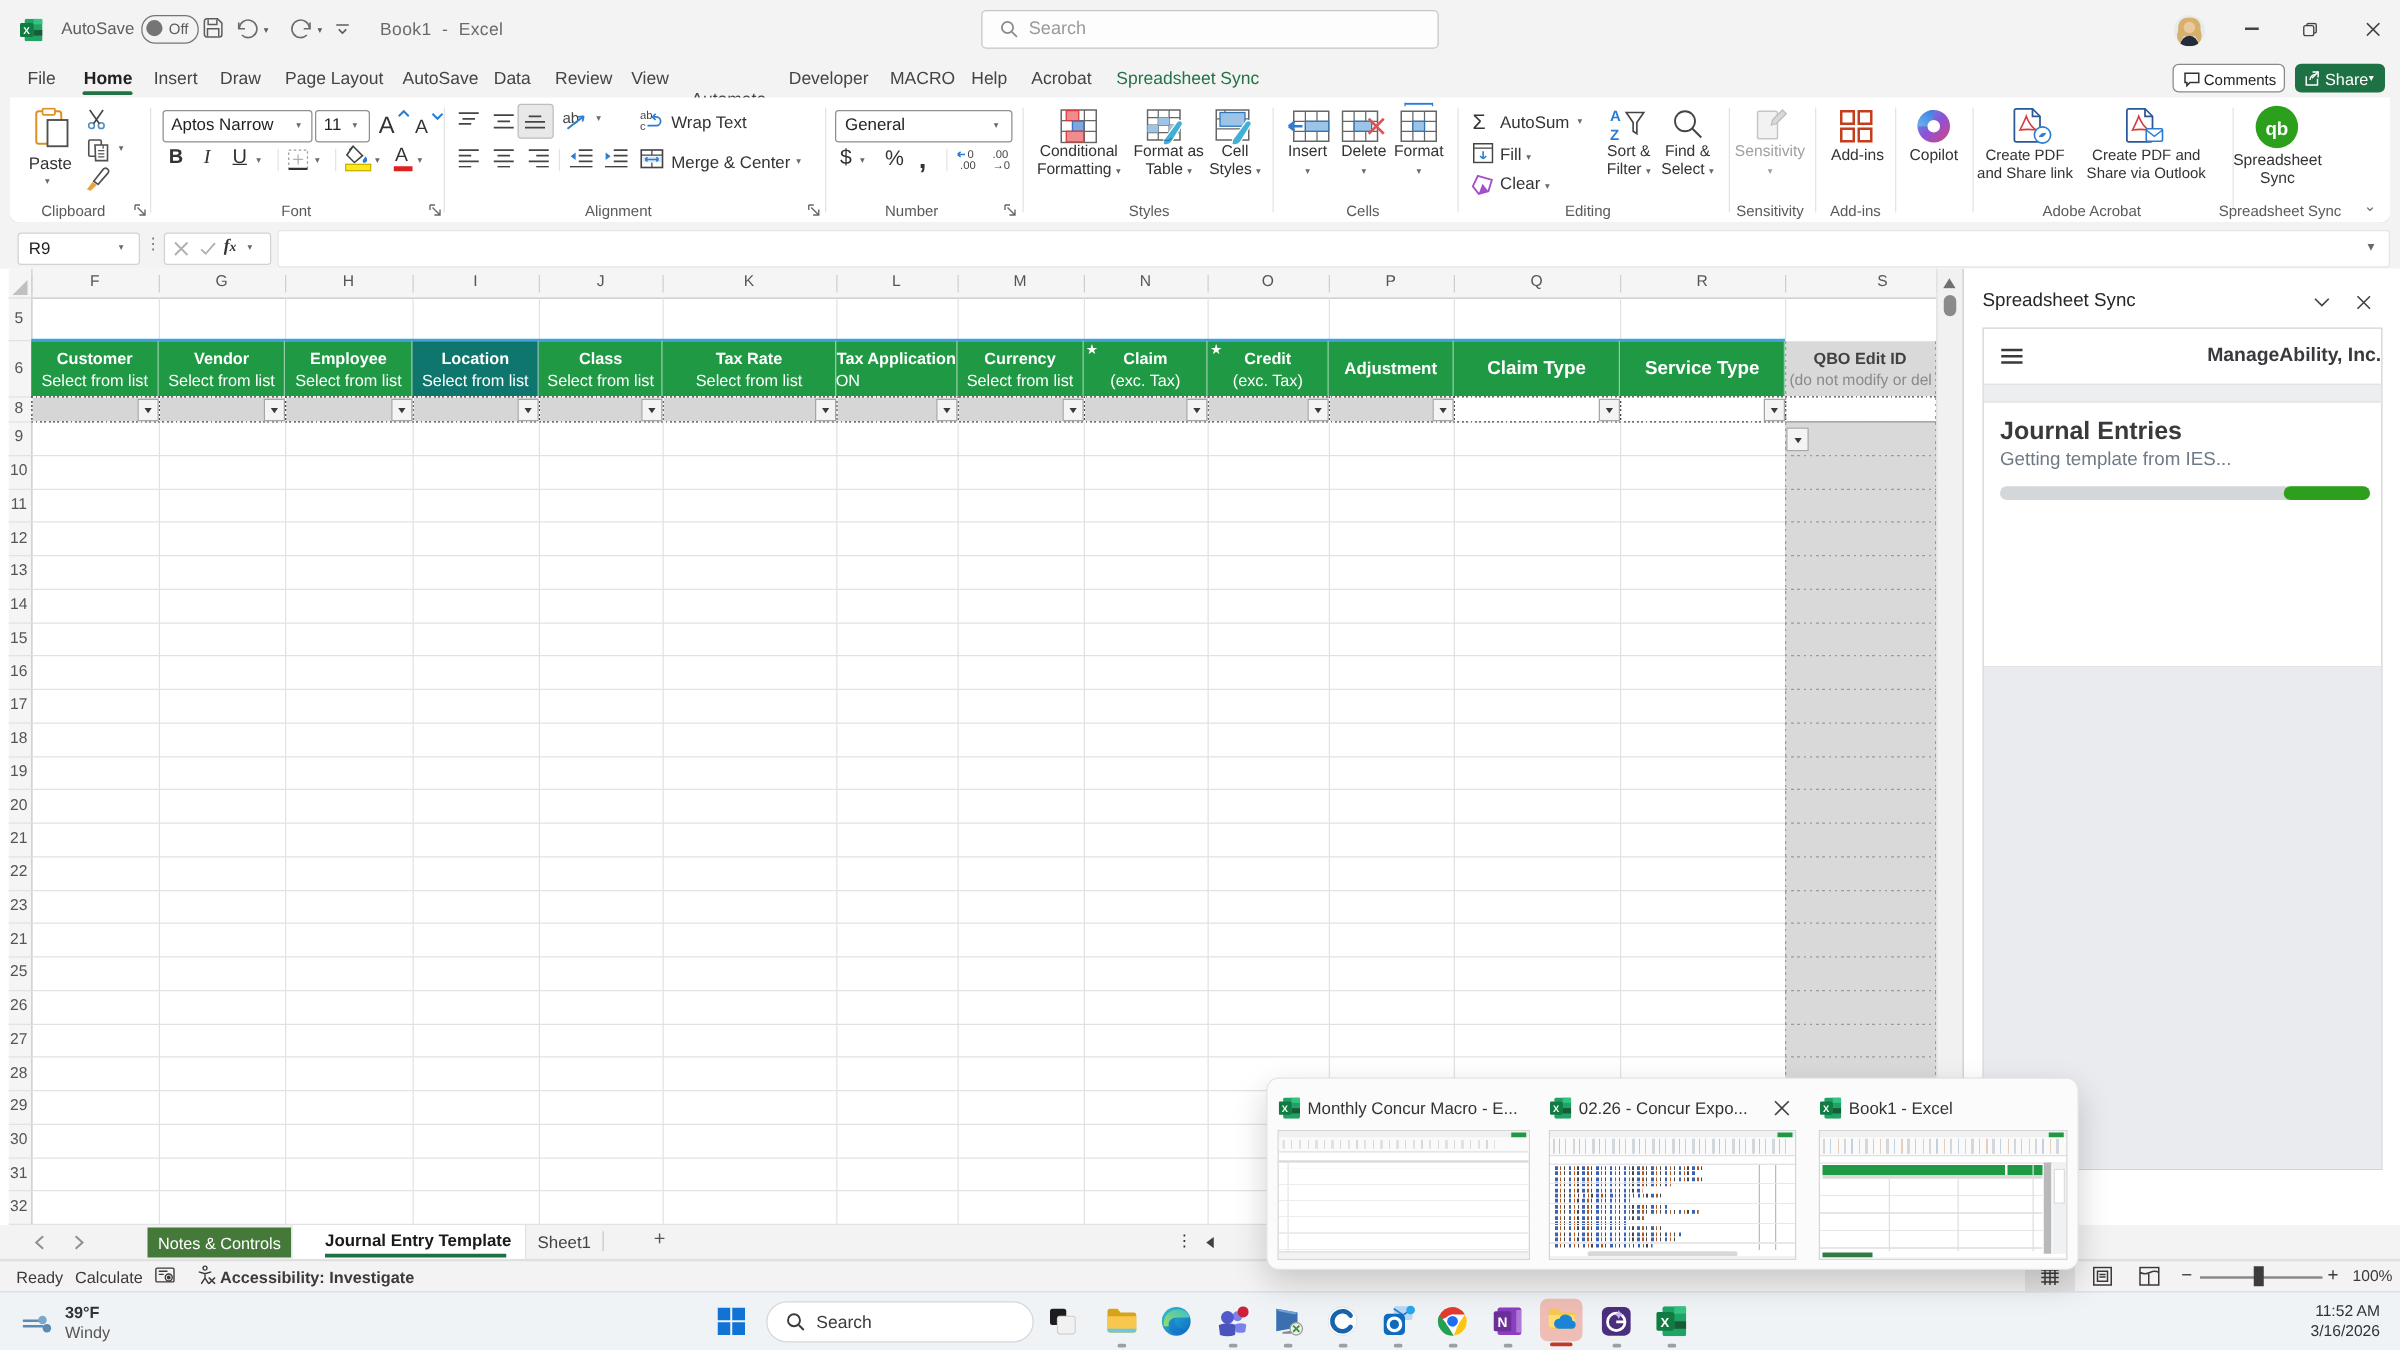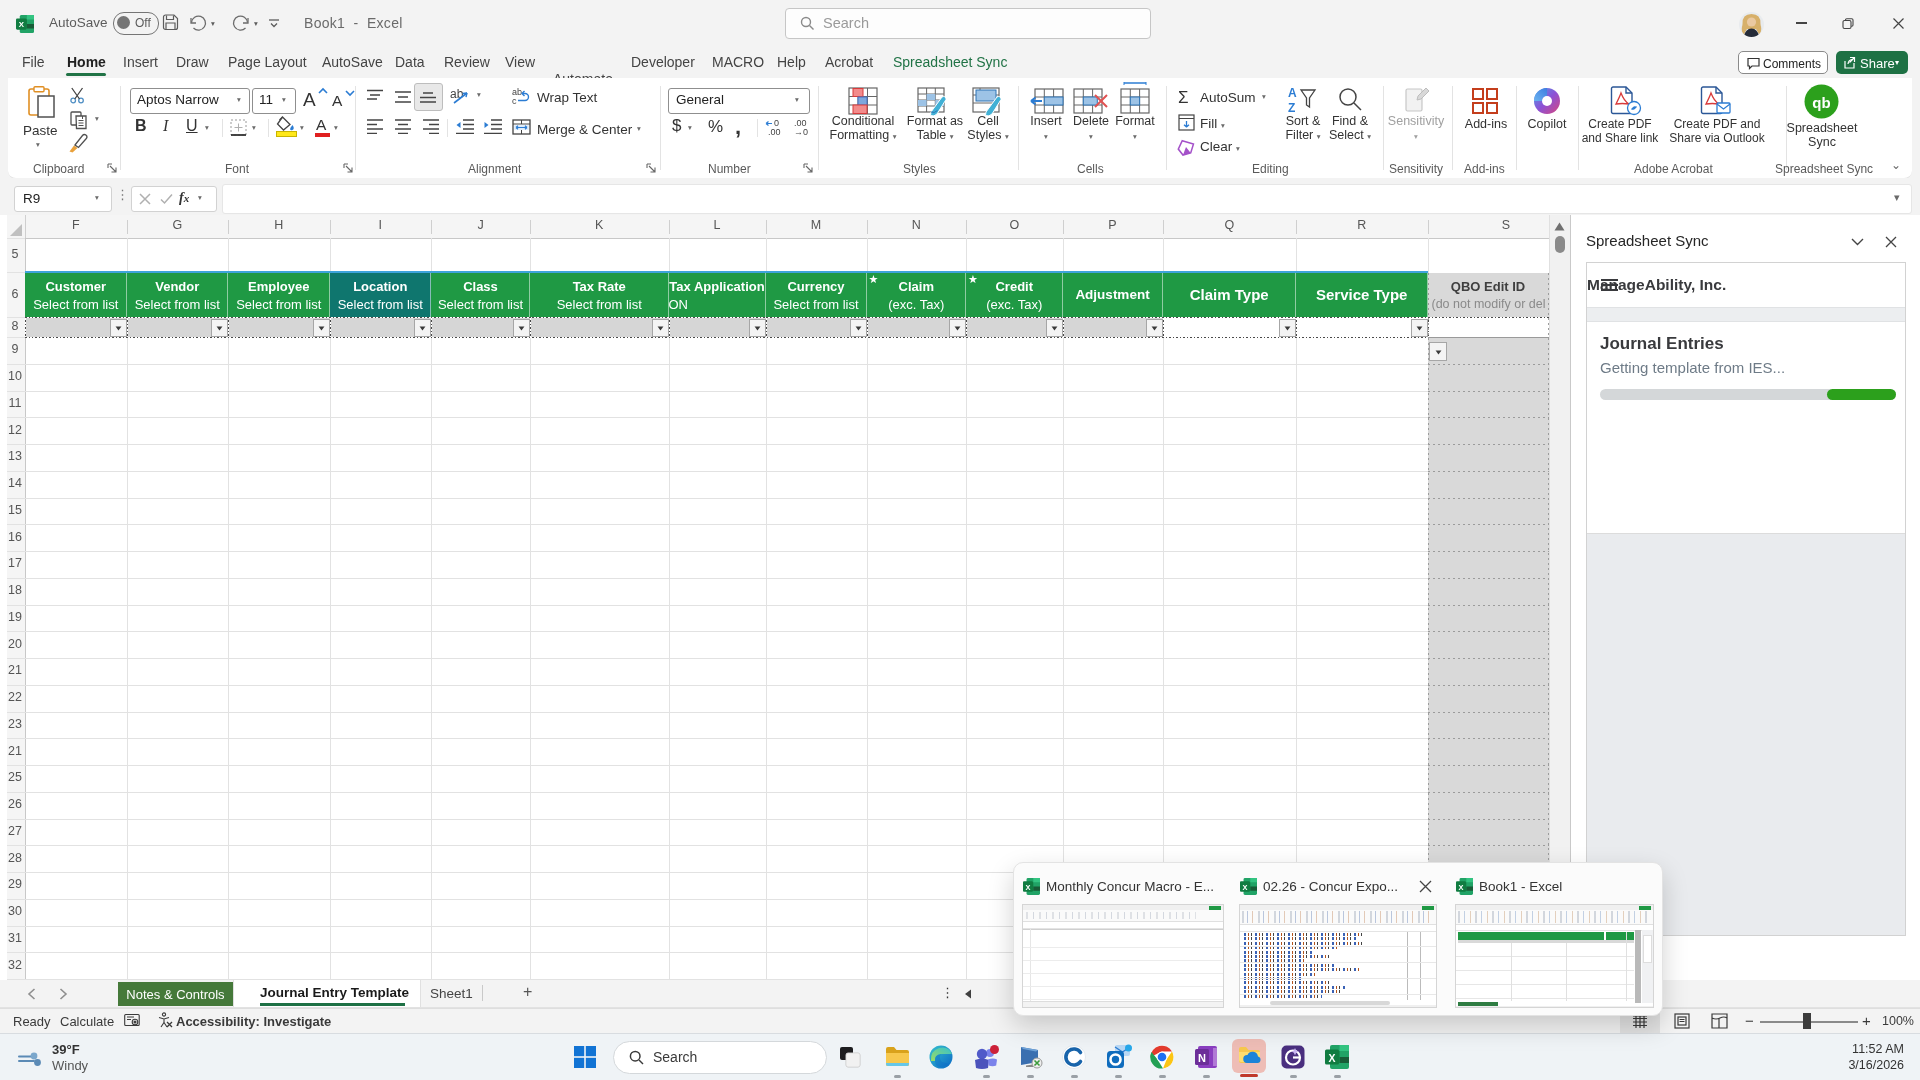--- a/index.html
+++ b/index.html
@@ -765,23 +765,23 @@
       <path d="M1 1 L11 11 M11 1 L1 11"></path>
     </svg>
 
   <div class="abs" style="left:15px;top:47px;width:320px;height:674px;border:1px solid #d2d2d2;box-sizing:border-box;background:#fff;">
 
     <div class="abs" style="left:14px;top:16px;width:17px;height:12px;">
       <div style="height:2px;background:#393a3d;margin-bottom:3px;"></div>
       <div style="height:2px;background:#393a3d;margin-bottom:3px;"></div>
       <div style="height:2px;background:#393a3d;"></div>
     </div>
-    <div class="abs" style="left:0;top:13px;width:318px;text-align:left;font-size:15.5px;font-weight:bold;color:#393a3d;">ManageAbility, Inc.</div>
+    <div class="abs" style="left:0;top:13px;width:318px;text-align:right;font-size:15.5px;font-weight:bold;color:#393a3d;">ManageAbility, Inc.</div>
     <div class="abs" style="left:0;top:44px;width:318px;height:13px;background:#eceef0;border-top:1px solid #e0e2e4;border-bottom:1px solid #e0e2e4;"></div>
-    <div class="abs" style="left:13px;top:71px;font-size:17px;font-weight:bold;color:#393a3d;">Journal Entries</div>
+    <div class="abs" style="left:13px;top:71px;font-size:20px;font-weight:bold;color:#393a3d;">Journal Entries</div>
     <div class="abs" style="left:13px;top:96px;font-size:15px;color:#6e7b87;">Getting template from IES...</div>
 
     <div class="abs" style="left:13px;top:126px;width:296px;height:11px;border-radius:6px;background:#d4d7d9;"></div>
     <div class="abs" style="left:240px;top:126px;width:69px;height:11px;border-radius:6px;background:#2ca01c;"></div>
     <div class="abs" style="left:0;top:270px;width:318px;height:1px;background:#dcdcdc;"></div>
     <div class="abs" style="left:0;top:271px;width:318px;height:401px;background:#e9ebee;"></div>
   </div>
 </div>
 <div class="abs" style="left:0;top:980px;width:1920px;height:28px;background:#f3f3f3;border-bottom:1px solid #e2e2e2;box-sizing:border-box;">
   <svg class="abs" style="left:27px;top:8px;" width="9" height="12" viewBox="0 0 9 12" fill="none" stroke="#8f8f8f" stroke-width="1.6">

